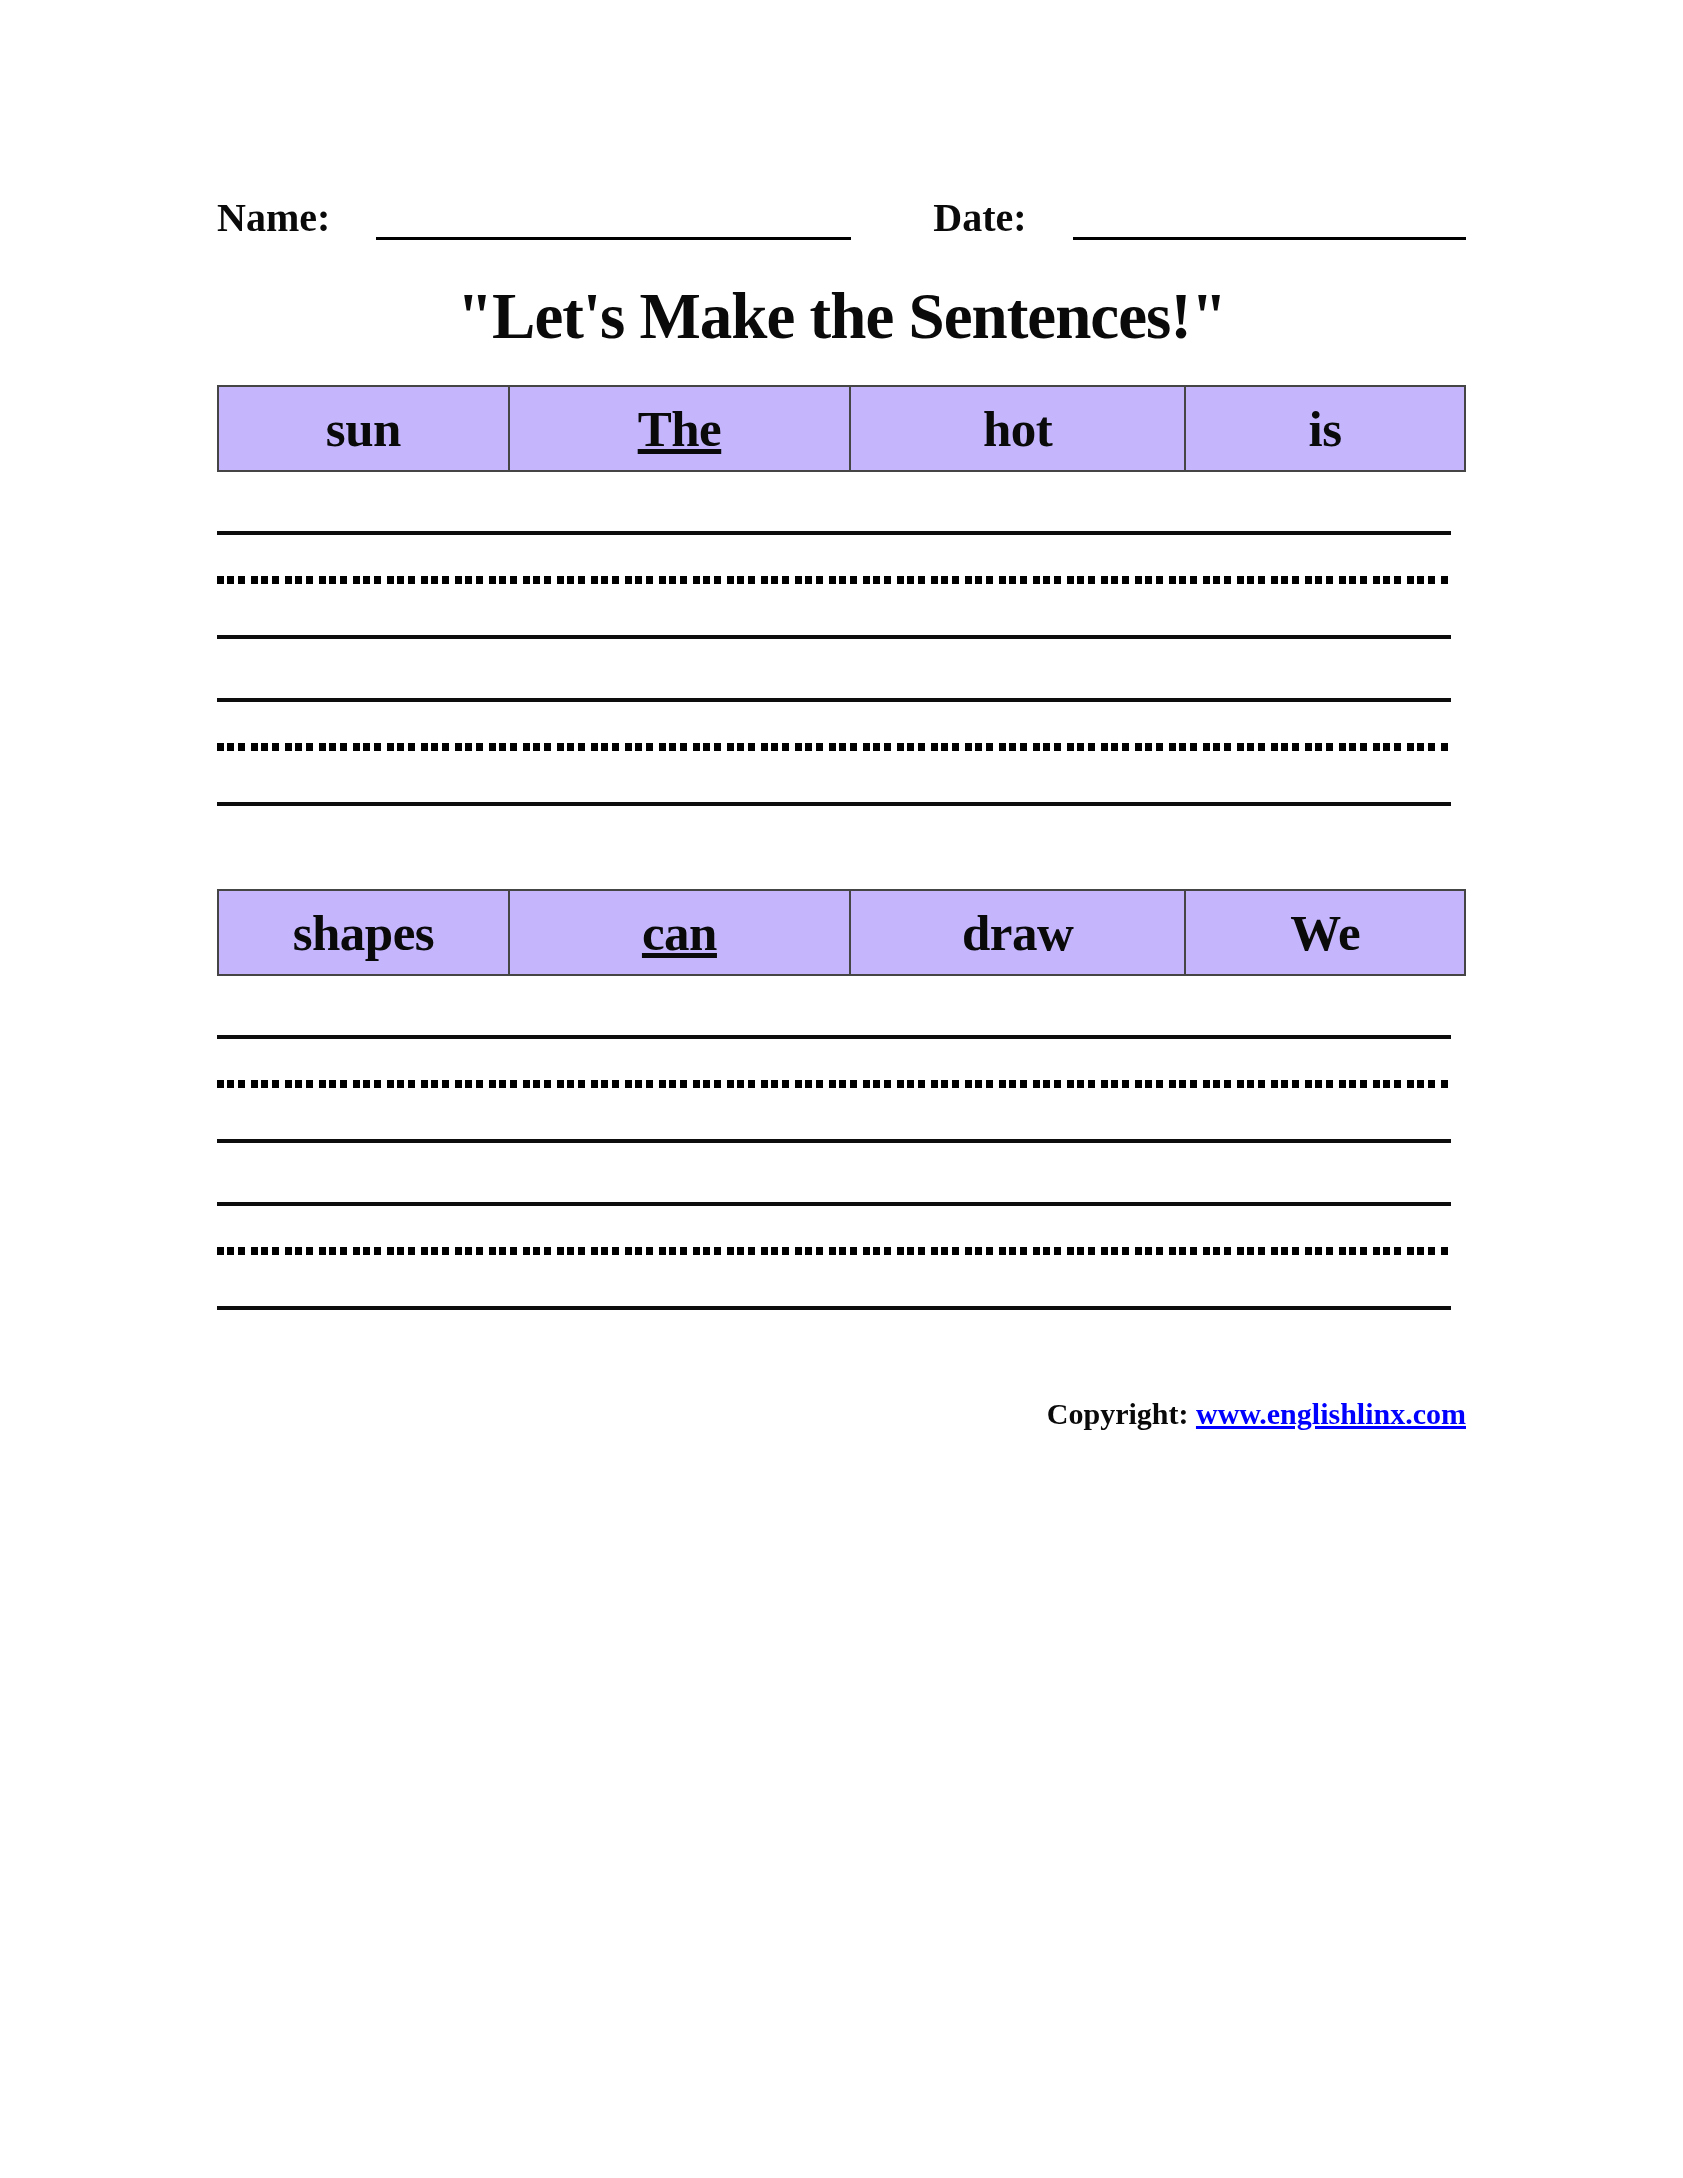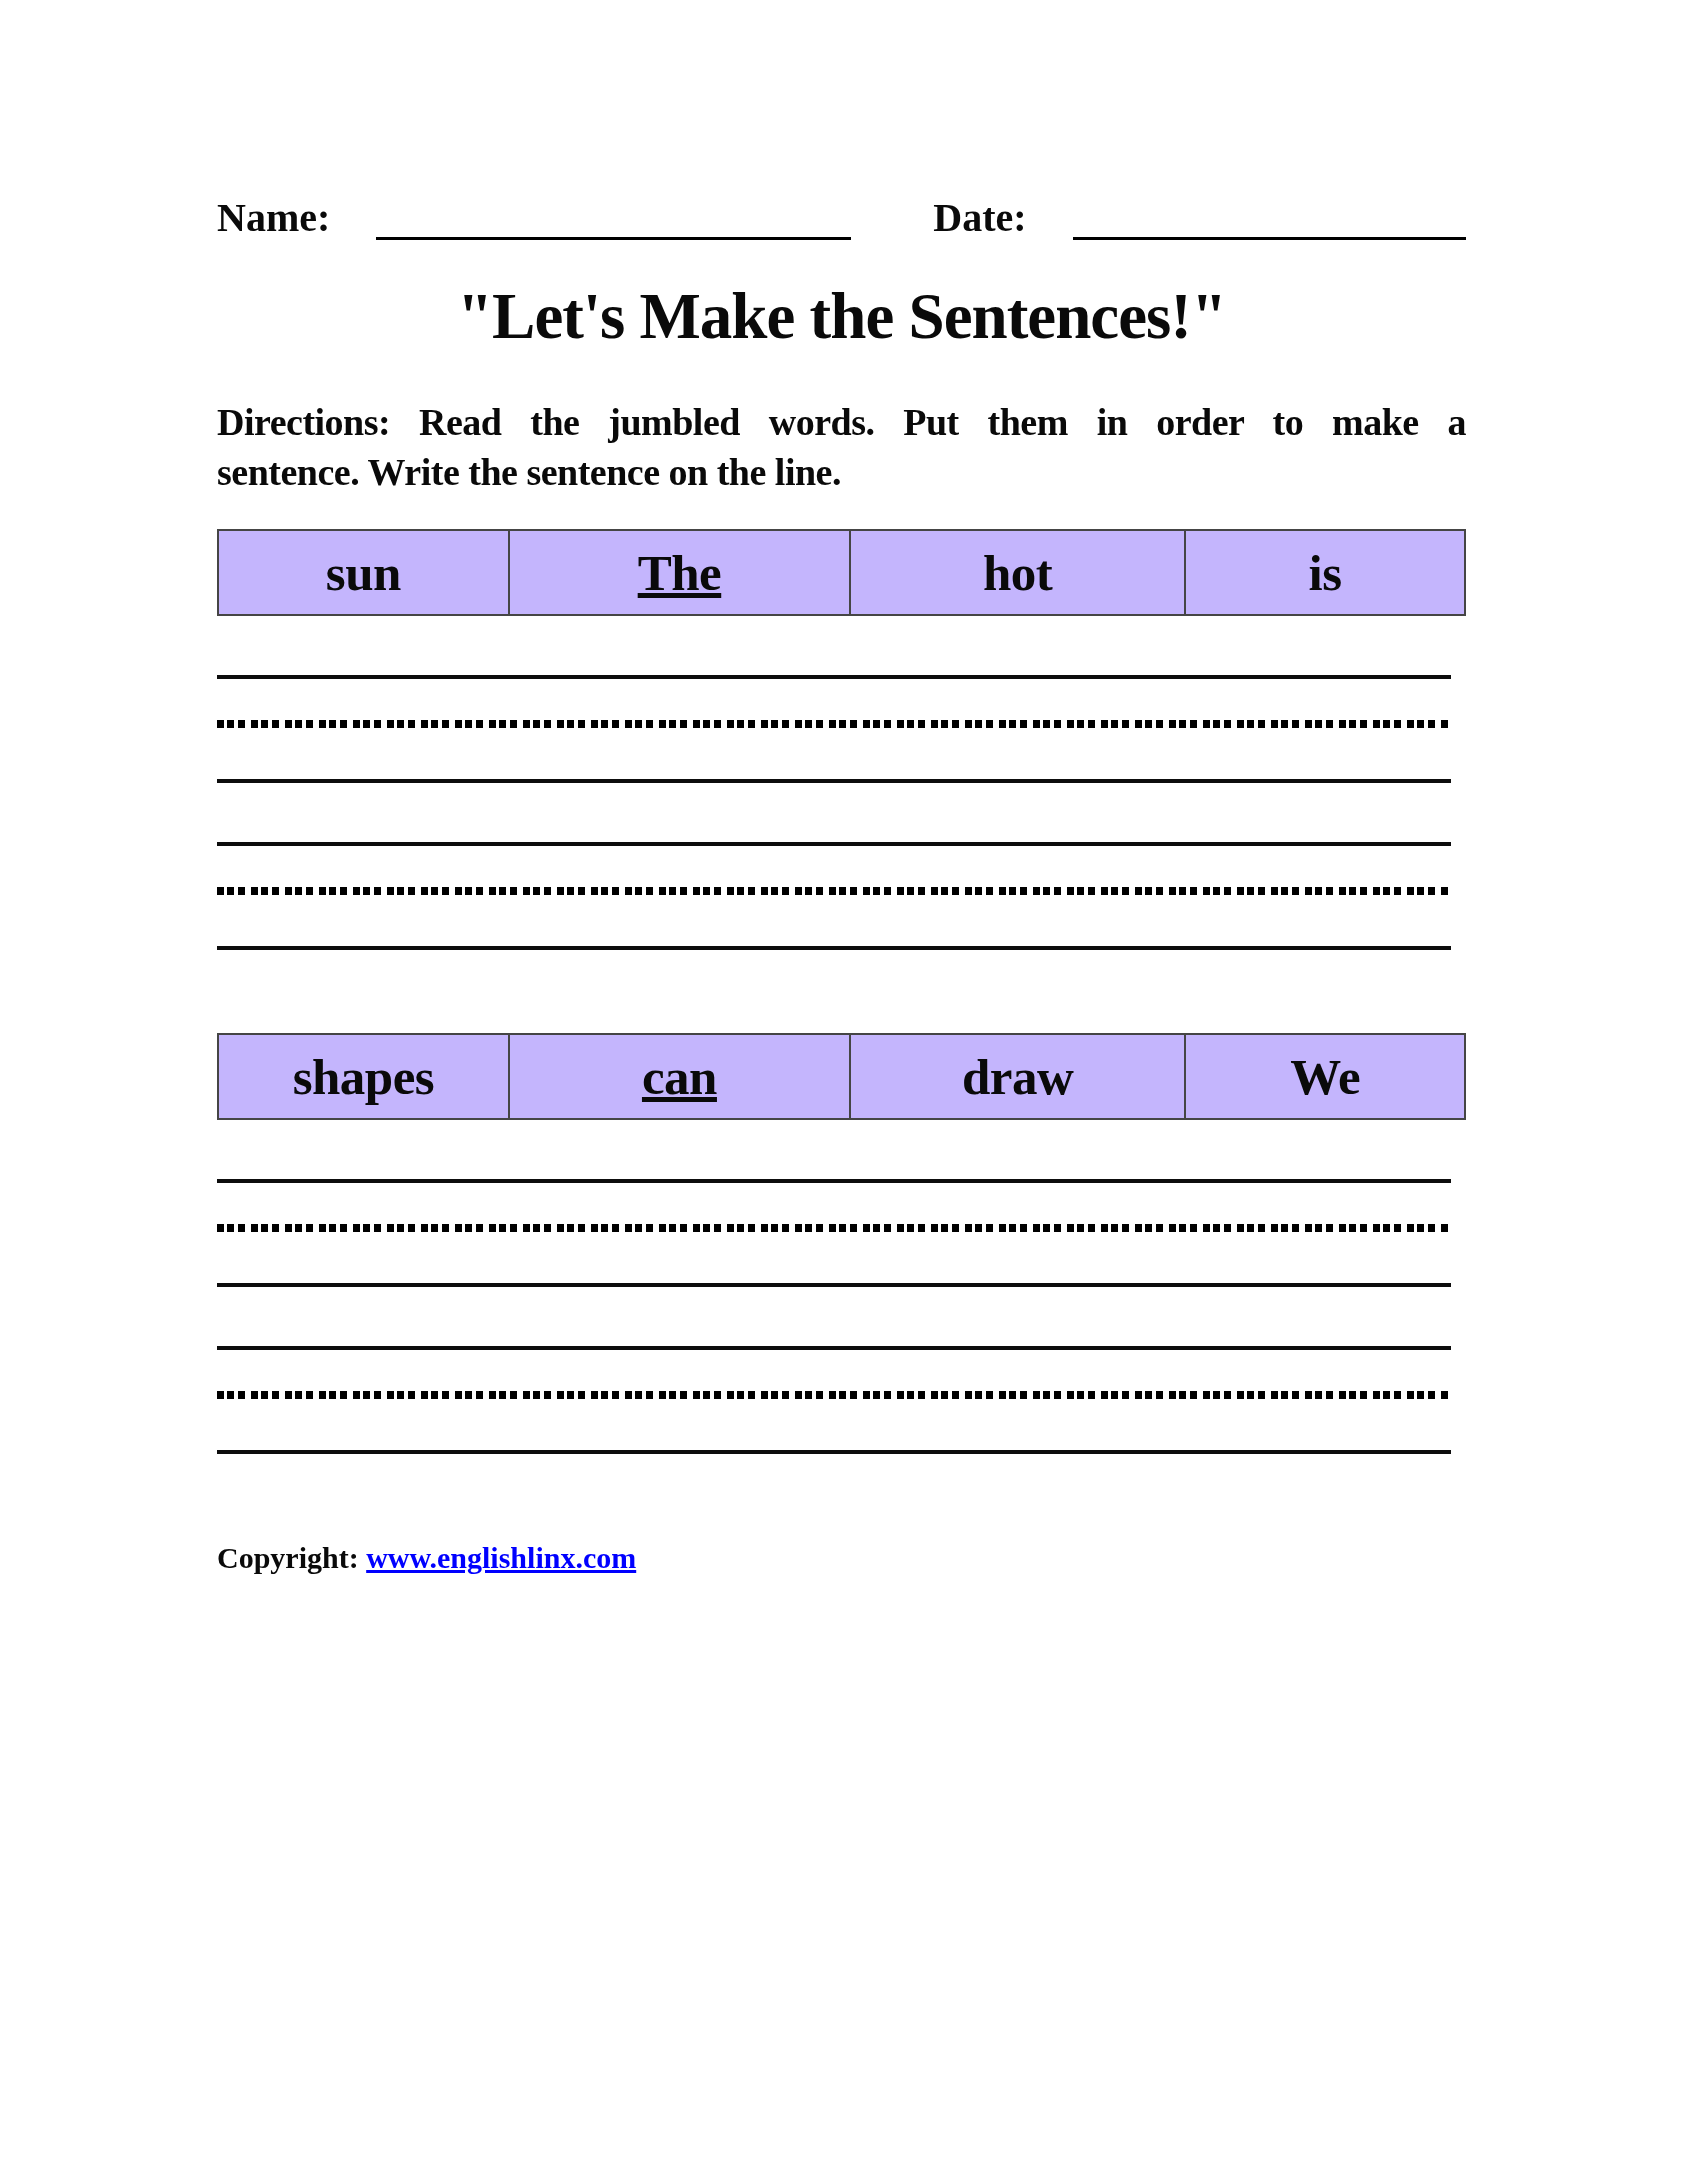--- a/index.html
+++ b/index.html
@@ -103,21 +103,21 @@
       transparent 17.3px, transparent 21px,
       #000 21px, #000 28px,
       transparent 28px, transparent 34px
     );
   }
   .solid-line.bottom { margin-top: 51px; }
 
   
   .footer {
     margin-top: 85px;
-    text-align: left;
+    text-align: right;
     font-size: 30px;
     line-height: 38px;
   }
   .footer a {
     font-weight: 700;
     text-decoration: underline;
     cursor: pointer;
   }
 </style>
 </head>
@@ -127,24 +127,20 @@
 
   <div class="header-row">
     <span class="hlabel">Name:</span>
     <span class="blank name-blank"></span>
     <span class="hlabel date-label">Date:</span>
     <span class="blank date-blank"></span>
   </div>
 
   <h1 class="title">"Let's Make the Sentences!"</h1>
 
-  <div class="directions">
-    <div class="jline">Directions: Read the jumbled words. Put them in order to make a</div>
-    <div>sentence. Write the sentence on the line.</div>
-  </div>
 
   <table class="word-table first">
     <tbody>
         <tr>
       <td class="c1">sun</td>
       <td class="c2">The</td>
       <td class="c3">hot</td>
       <td class="c4">is</td>
     </tr>
   </tbody>

